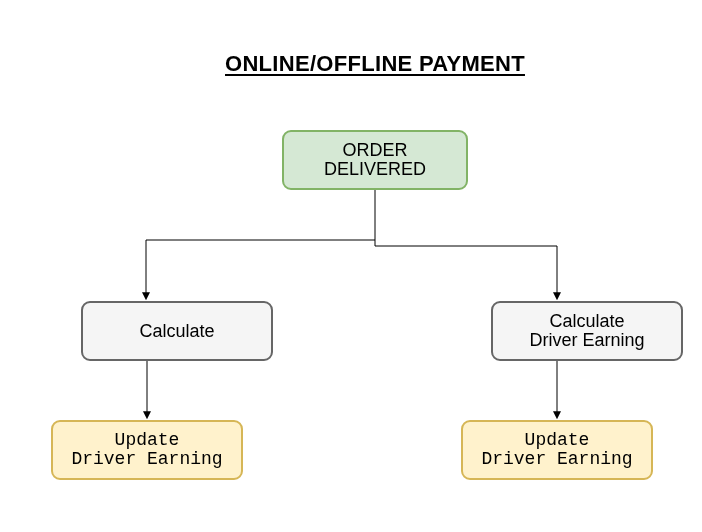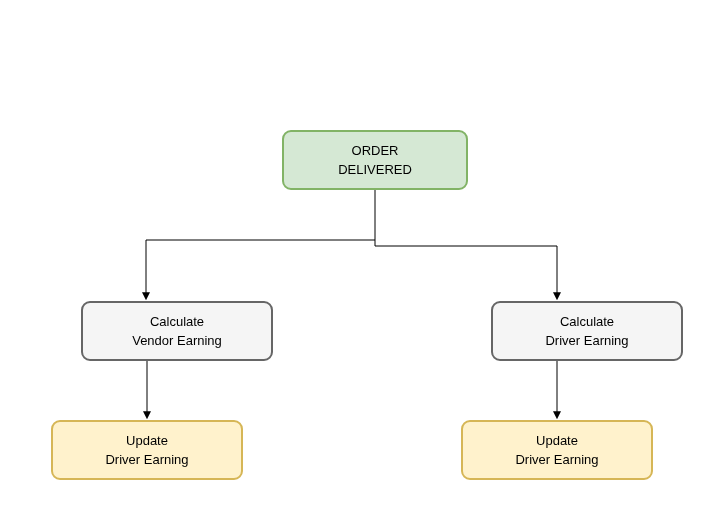--- a/index.html
+++ b/index.html
@@ -45,39 +45,40 @@
   }
   .node {
     position: absolute;
     box-sizing: border-box;
     border-radius: 9px;
     display: flex;
     flex-direction: column;
     align-items: center;
     justify-content: center;
     text-align: center;
-    font-size: 13px;
+    font-size: 18px;
     line-height: 19px;
     color: #000000;
   }
   .node.green  { background: var(--green-fill, #d5e8d4);  border: 2px solid var(--green-border, #82b366); }
   .node.gray   { background: var(--gray-fill, #f5f5f5);   border: 2px solid var(--gray-border, #666666); margin-left: 30px; }
-  .node.yellow { background: var(--yellow-fill, #fff2cc); border: 2px solid var(--yellow-border, #d6b656); }
+  .node.yellow { background: var(--yellow-fill, #fff2cc); border: 2px solid var(--yellow-border, #d6b656); font-family: Liberation Mono, monospace; }
 
   .n-order       { left: 282px; top: 130px; width: 186px; height: 60px; }
   .n-calc-vendor { left:  51px; top: 301px; width: 192px; height: 60px; }
   .n-calc-driver { left: 461px; top: 301px; width: 192px; height: 60px; }
   .n-upd-left    { left:  51px; top: 420px; width: 192px; height: 60px; }
   .n-upd-right   { left: 461px; top: 420px; width: 192px; height: 60px; }
 </style>
 </head>
 <body>
 
 <div class="canvas">
 
+  <div class="diagram-title">ONLINE/OFFLINE PAYMENT</div>
 
   <svg class="edges" width="702" height="532" viewBox="0 0 702 532">
     <defs>
       <marker id="arrow" viewBox="0 0 10 10" refX="1" refY="5" markerWidth="8" markerHeight="8" orient="auto-start-reverse">
         <path d="M0,0 L10,5 L0,10 z" class="arrowhead"></path>
       </marker>
     </defs>
     <path class="edge-line" d="M375 190 L375 246"></path>
     <path class="edge-line" d="M375 240 L146 240 L146 293" marker-end="url(#arrow)"></path>
     <path class="edge-line" d="M375 246 L557 246 L557 293" marker-end="url(#arrow)"></path>
@@ -85,21 +86,20 @@
     <path class="edge-line" d="M557 361 L557 412" marker-end="url(#arrow)"></path>
   </svg>
 
   <div class="node green n-order">
     <div>ORDER</div>
     <div>DELIVERED</div>
   </div>
 
   <div class="node gray n-calc-vendor">
     <div>Calculate</div>
-    <div>Vendor Earning</div>
   </div>
 
   <div class="node gray n-calc-driver">
     <div>Calculate</div>
     <div>Driver Earning</div>
   </div>
 
   <div class="node yellow n-upd-left">
     <div>Update</div>
     <div>Driver Earning</div>

